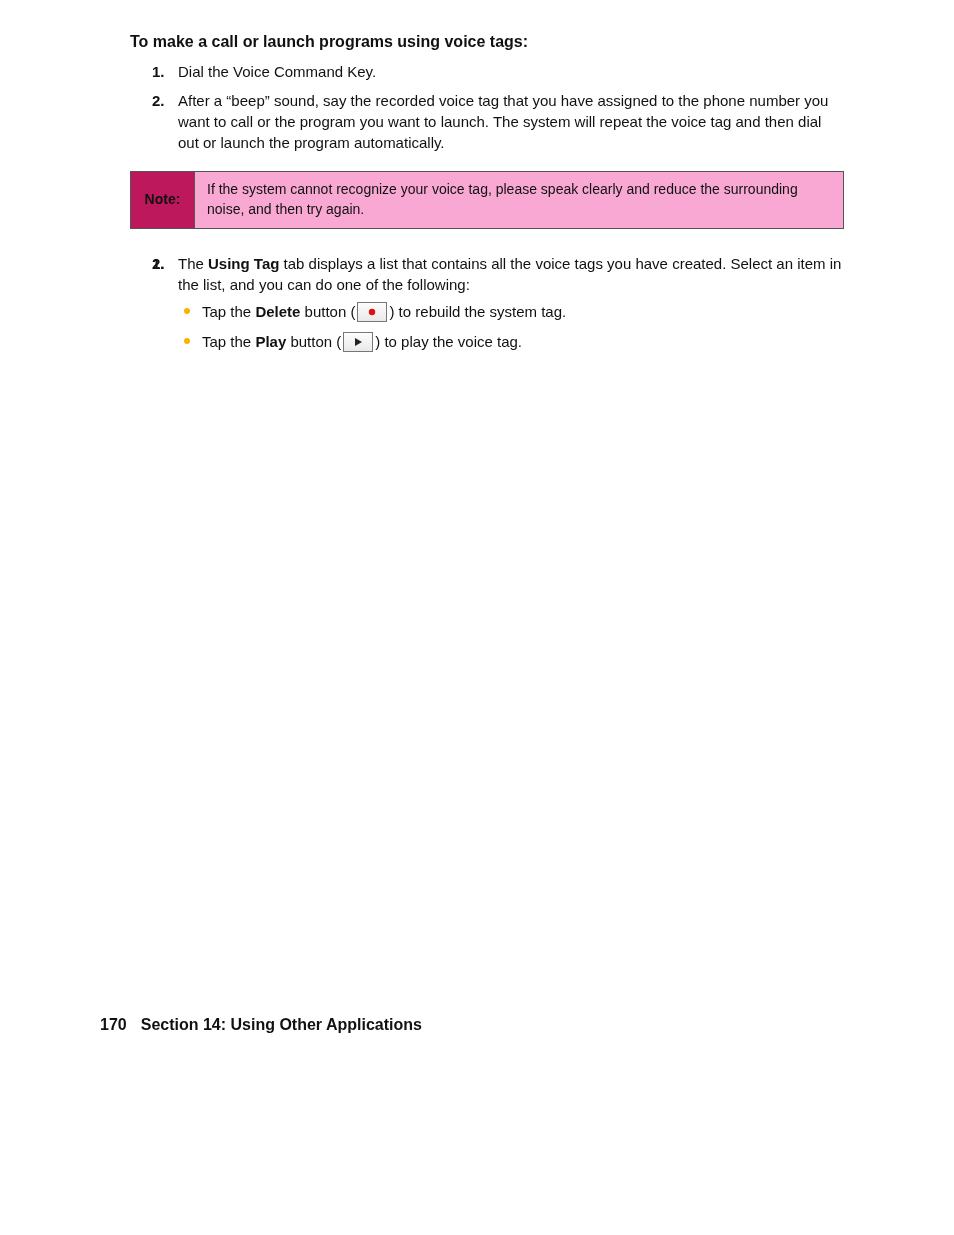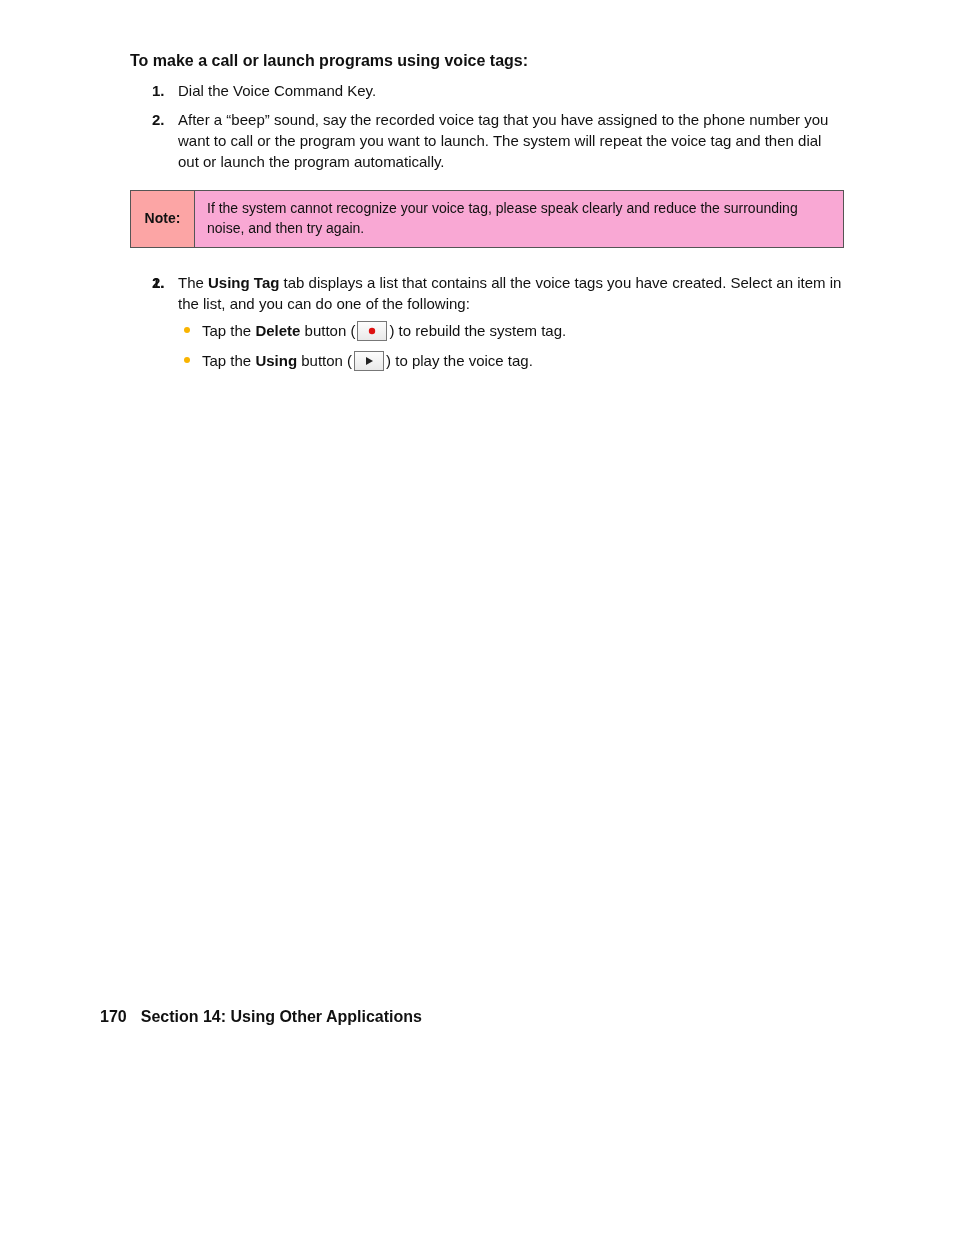--- a/index.html
+++ b/index.html
@@ -7,21 +7,21 @@
     padding: 0;
     background: #fff;
     font-family: "Segoe UI", "Myriad Pro", Arial, sans-serif;
     color: #111;
   }
   .page {
     width: 954px;
     height: 1084px;
     position: relative;
     box-sizing: border-box;
-    padding: 50px 110px 0 130px;
+    padding: 31px 110px 0 130px;
     font-size: 15px;
     line-height: 1.4;
   }
   .heading {
     font-weight: 700;
     font-size: 16px;
     margin: 0 0 8px 0;
   }
   ol.steps {
     list-style: none;
@@ -37,21 +37,21 @@
     left: -26px;
     top: 0;
     font-weight: 700;
   }
   .notebox {
     display: flex;
     border: 1px solid #555;
     margin: 4px 0 24px 0;
   }
   .notebox .label {
-    background: #fca5a5;
+    background: #be185d;
     width: 64px;
     flex: 0 0 64px;
     display: flex;
     align-items: center;
     justify-content: center;
     font-weight: 700;
     font-size: 14px;
     border-right: 1px solid #555;
     box-sizing: border-box;
     text-align: center;
@@ -92,21 +92,21 @@
     background: linear-gradient(#fdfdfd,#e9e9e9);
     vertical-align: middle;
     margin: 0 2px;
     position: relative;
     top: -1px;
   }
   .iconbtn svg { display: block; }
   .footer {
     position: absolute;
     left: 100px;
-    bottom: 56px;
+    bottom: 48px;
     font-weight: 700;
     font-size: 16px;
   }
   .footer .pn { margin-right: 14px; }
 </style>
 </head>
 <body>
 
 <div class="page">
 
@@ -140,21 +140,21 @@
       </span>
       <ul class="bullets">
         <li>
           <span>Tap the </span><span class="inline-b">Delete</span><span> button (</span><span class="iconbtn">
               <svg width="10" height="10" viewBox="0 0 10 10">
                 <circle cx="5" cy="5" r="3.2" fill="#d11"></circle>
               </svg>
             </span><span>) to rebuild the system tag.</span>
         </li>
         <li>
-          <span>Tap the </span><span class="inline-b">Using</span><span> button (</span><span class="iconbtn">
+          <span>Tap the </span><span class="inline-b">Play</span><span> button (</span><span class="iconbtn">
               <svg width="10" height="10" viewBox="0 0 10 10">
                 <polygon points="2,1 9,5 2,9" fill="#222"></polygon>
               </svg>
             </span><span>) to play the voice tag.</span>
         </li>
       </ul>
     </li>
   </ol>
 
   <div class="footer">

